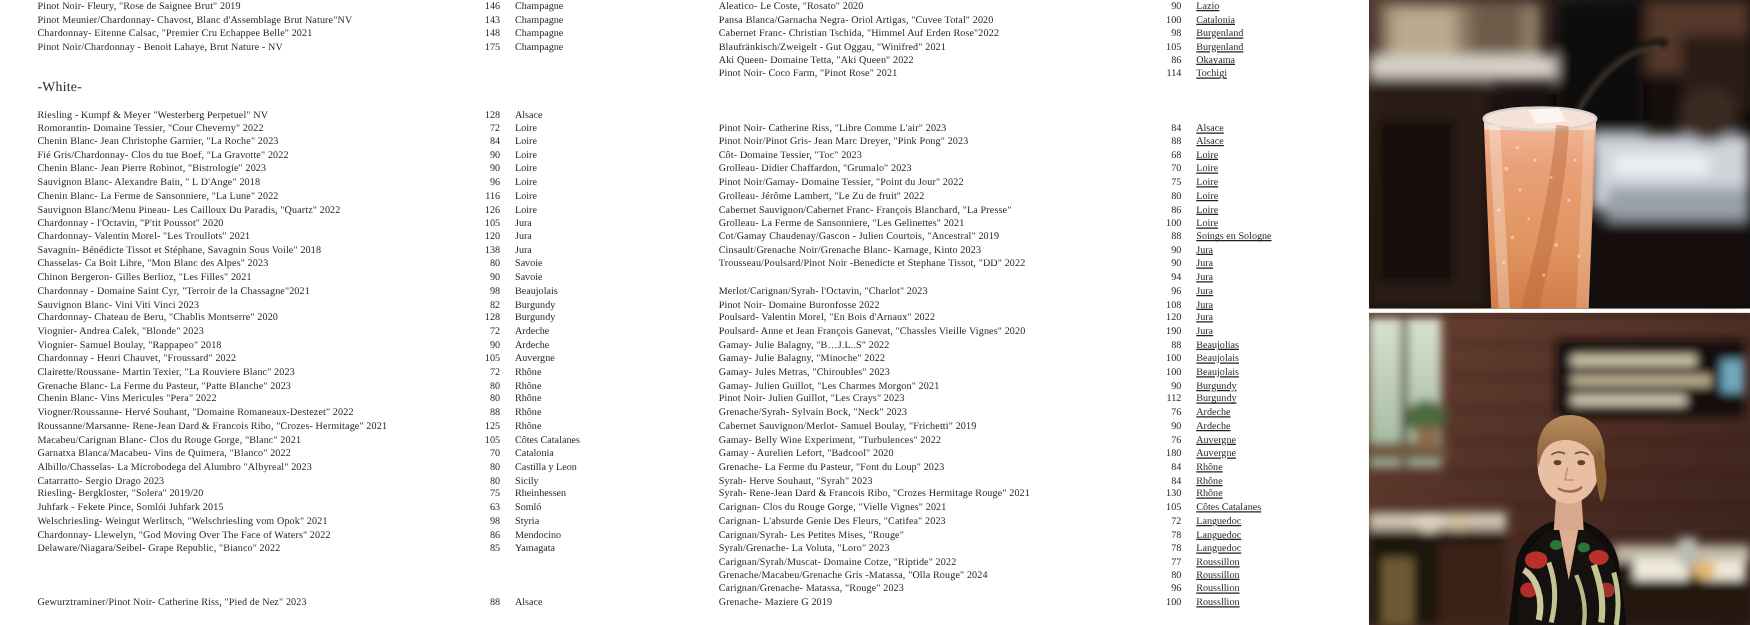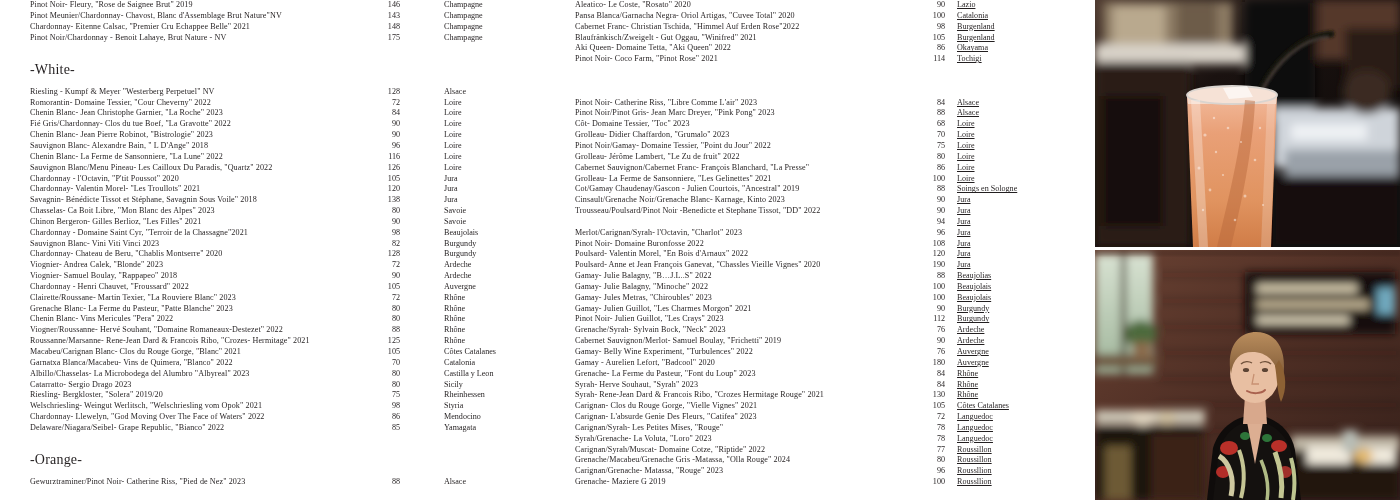--- a/index.html
+++ b/index.html
@@ -47,27 +47,27 @@
     position: absolute;
     width: 30px;
     text-align: right;
     top: 0;
   }
   .row .region {
     position: absolute;
     top: 0;
   }
   .menu-col.left .row .price  { left: 340px; }
-  .menu-col.left .row .region { left: 382px; margin-left: 32px; }
+  .menu-col.left .row .region { left: 382px; }
   .menu-col.right .row .price  { left: 340px; }
   .menu-col.right .row .region { left: 382px; text-decoration: underline; }
 
   .section-head {
     height: 10.85px;
-    font-size: 14px;
+    font-size: 11px;
     letter-spacing: .2px;
   }
   .spacer-sm { height: 10.85px; }
   .spacer-md { height: 21.7px; }
 
   
   .photo {
     position: absolute;
     left: 1095px;
     width: 305px;
@@ -250,38 +250,42 @@
           <span class="name">Catarratto- Sergio Drago 2023</span>
           <span class="price">80</span>
           <span class="region">Sicily</span>
         </div>
         <div class="row">
           <span class="name">Riesling- Bergkloster, "Solera" 2019/20</span>
           <span class="price">75</span>
           <span class="region">Rheinhessen</span>
         </div>
         <div class="row">
+          <span class="name">Juhfark - Fekete Pince, Somlói Juhfark 2015</span>
+          <span class="price">63</span>
+          <span class="region">Somló</span>
+        </div>
+        <div class="row">
           <span class="name">Welschriesling- Weingut Werlitsch, "Welschriesling vom Opok" 2021</span>
           <span class="price">98</span>
           <span class="region">Styria</span>
         </div>
         <div class="row">
           <span class="name">Chardonnay- Llewelyn, "God Moving Over The Face of Waters" 2022</span>
           <span class="price">86</span>
           <span class="region">Mendocino</span>
         </div>
         <div class="row">
           <span class="name">Delaware/Niagara/Seibel- Grape Republic, "Bianco" 2022</span>
           <span class="price">85</span>
           <span class="region">Yamagata</span>
         </div>
       </div>
 
     <div class="spacer-md"></div>
-    <div class="section-head">-Orange-</div>
     <div class="spacer-sm"></div>
 
     <div id="orange-rows">
         <div class="row">
           <span class="name">Gewurztraminer/Pinot Noir- Catherine Riss, "Pied de Nez" 2023</span>
           <span class="price">88</span>
           <span class="region">Alsace</span>
         </div>
       </div>
   </div>

